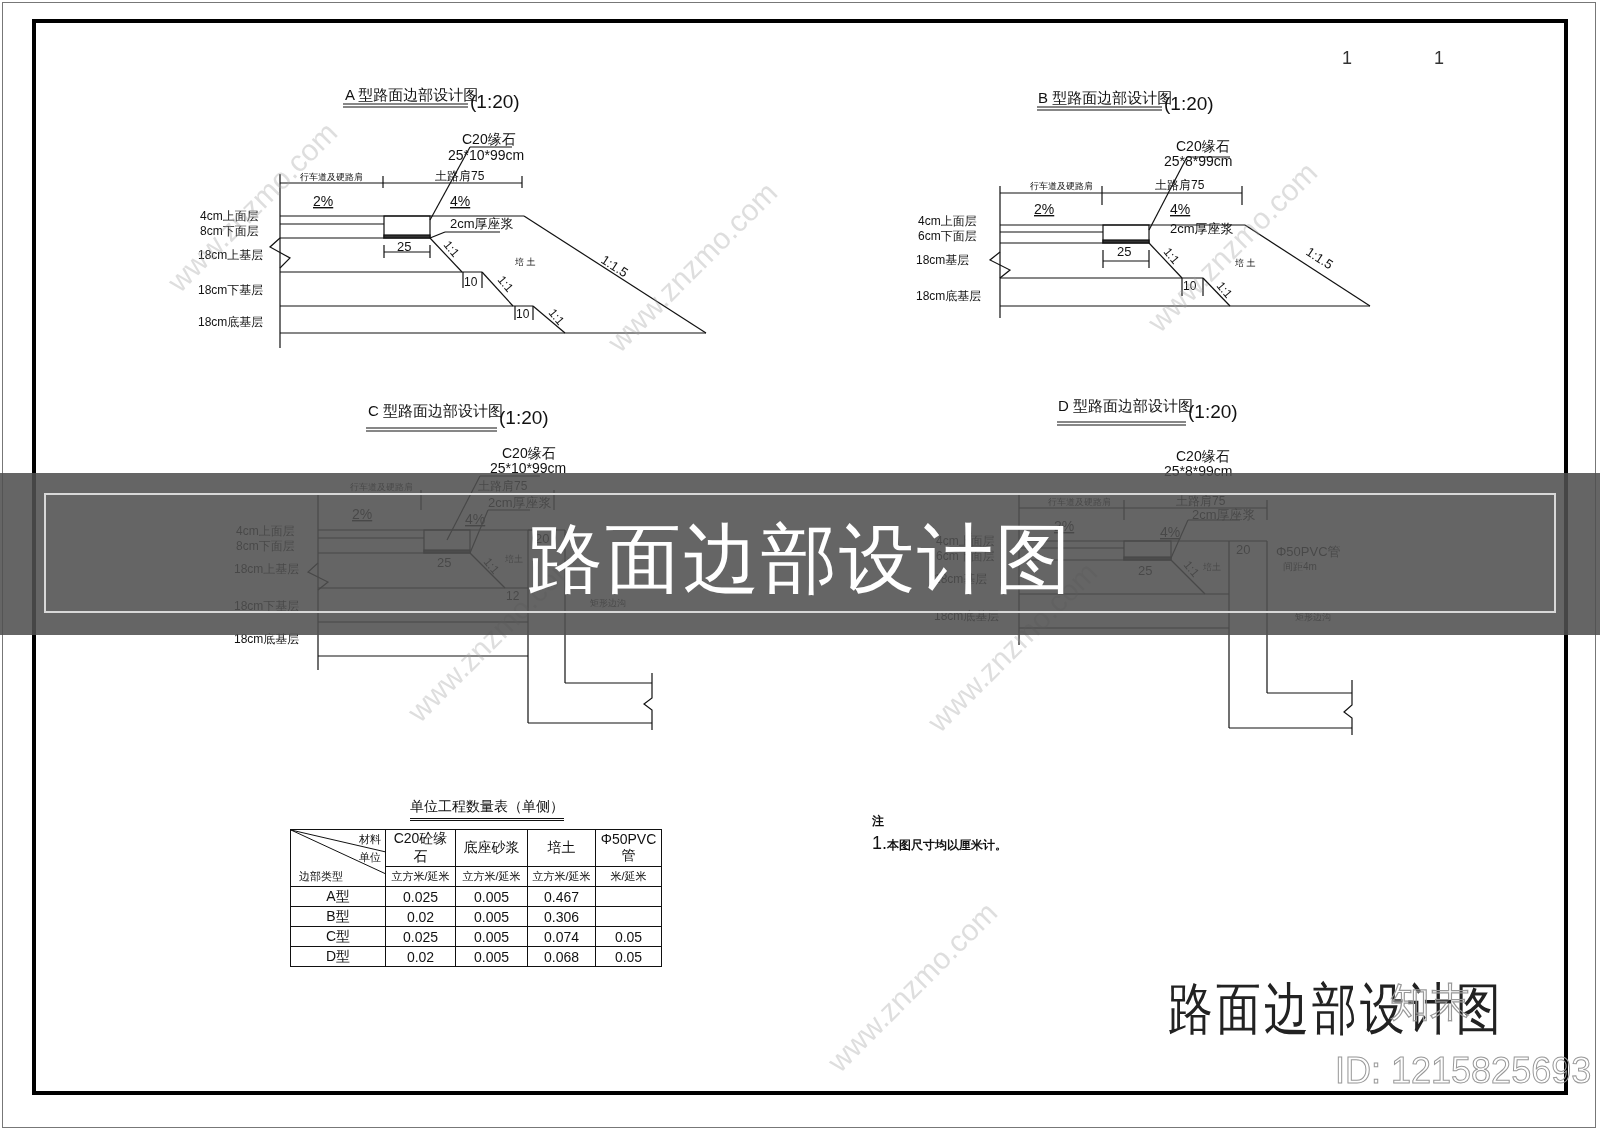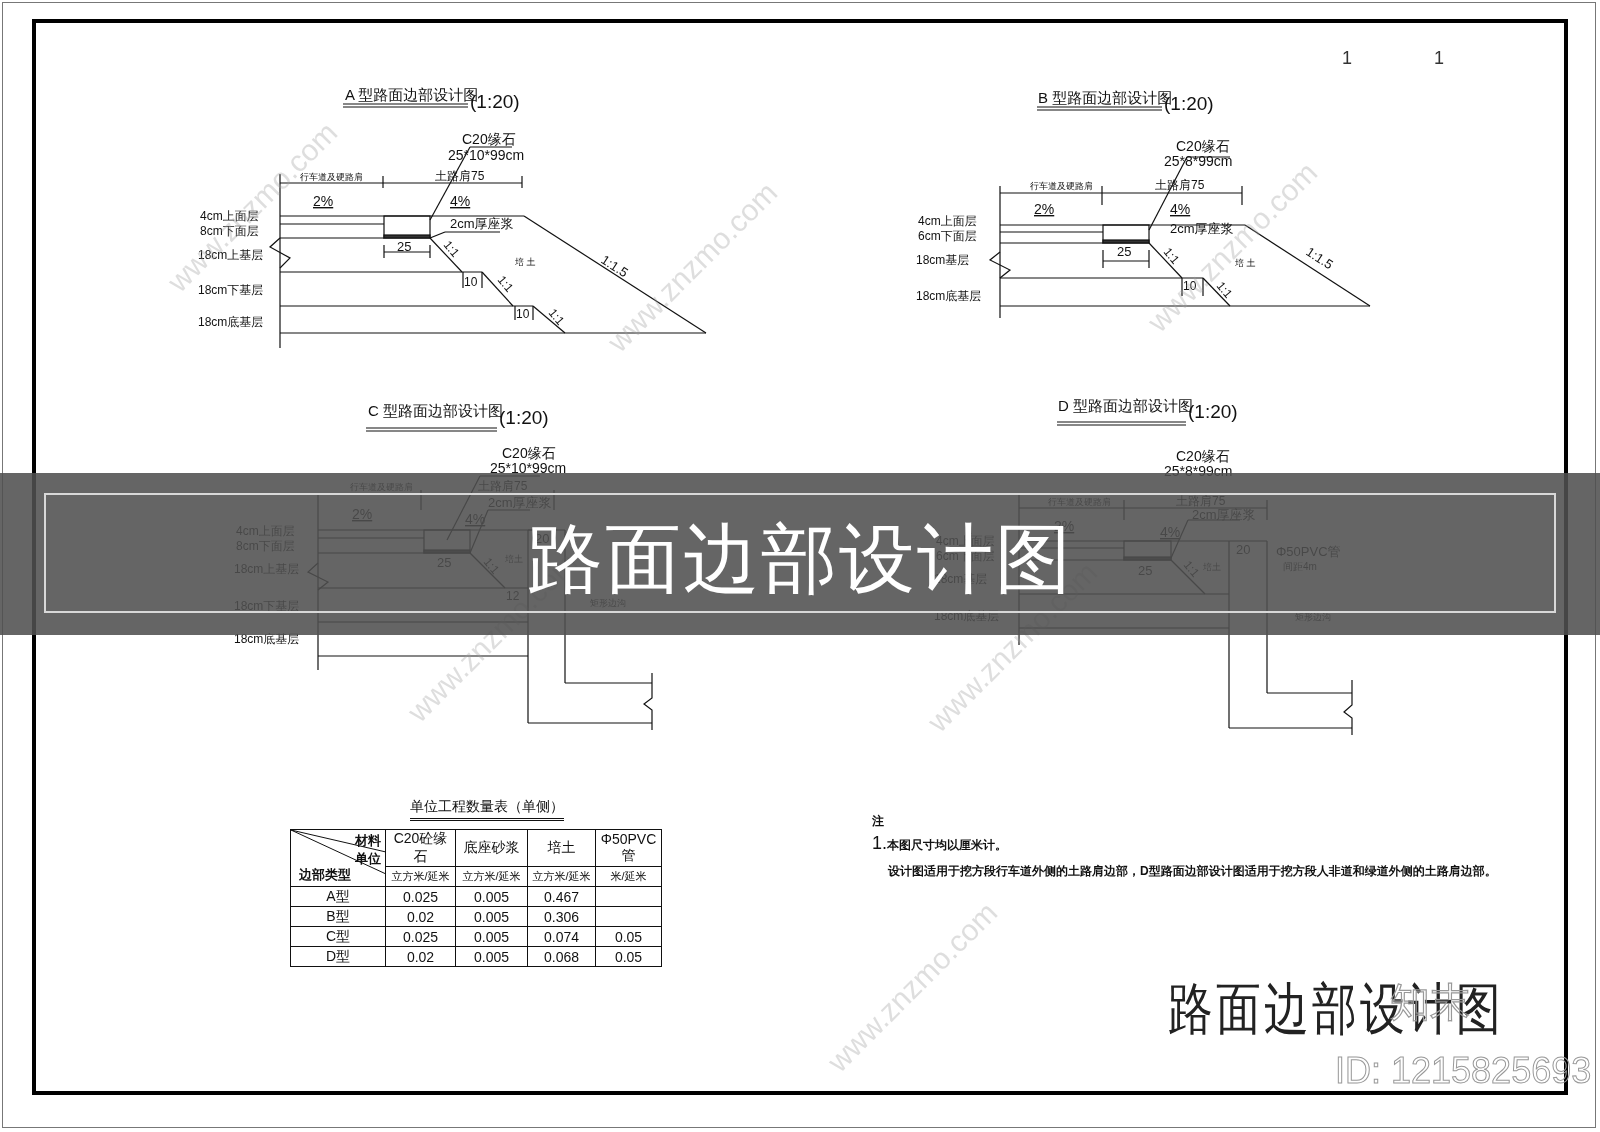--- a/index.html
+++ b/index.html
@@ -37,21 +37,21 @@
     position: absolute; left: 290px; top: 829px; border-collapse: collapse;
     font-size: 14px;
   }
   .qty-table td {
     border: 1px solid #111; height: 20px; padding: 0 4px; text-align: center;
     box-sizing: border-box;
   }
   .qty-table .num { font-size: 14px; text-align: center; }
   .diag-cell { position: relative; width: 95px; height: 44px; padding: 0 !important; }
   .diag-cell svg { position: absolute; left: 0; top: 0; }
-  .diag-cell span { position: absolute; font-size: 13px; font-weight: bold; }
+  .diag-cell span { position: absolute; font-size: 11px; font-weight: normal; }
   .table-title {
     position: absolute; left: 410px; top: 798px; font-size: 14px; font-weight: normal;
     border-bottom: 3px double #111; padding-bottom: 2px;
   }
   .notes { position: absolute; left: 872px; top: 812px; font-size: 12px; font-weight: bold; line-height: 26px; }
   .notes .big { font-size: 18px; font-weight: normal; }
   .footer-title {
     position: absolute; left: 1168px; top: 972px; font-size: 56px; font-weight: normal;
     letter-spacing: 4px; color: #222; transform: scaleX(0.8); transform-origin: left;
   }
@@ -332,21 +332,20 @@
     <td class="num">0.005</td>
     <td class="num">0.068</td>
     <td class="num">0.05</td>
   </tr>
 </tbody>
   </table>
 
 <div class="notes">
   <div style="line-height:18px;">注</div>
   <div><span class="big">1.</span><span>本图尺寸均以厘米计。</span></div>
-  <div style="padding-left:16px;"><span>设计图适用于挖方段行车道外侧的土路肩边部，D型路面边部设计图适用于挖方段人非道和绿道外侧的土路肩边部。</span></div>
 </div>
 
 <div class="footer-title">路面边部设计图</div>
 
 <div class="wm-diag" style="left:140px;top:190px;">www.znzmo.com</div>
 <div class="wm-diag" style="left:580px;top:250px;">www.znzmo.com</div>
 <div class="wm-diag" style="left:1120px;top:230px;">www.znzmo.com</div>
 <div class="wm-diag" style="left:380px;top:620px;">www.znzmo.com</div>
 <div class="wm-diag" style="left:900px;top:630px;">www.znzmo.com</div>
 <div class="wm-diag" style="left:800px;top:970px;">www.znzmo.com</div>

